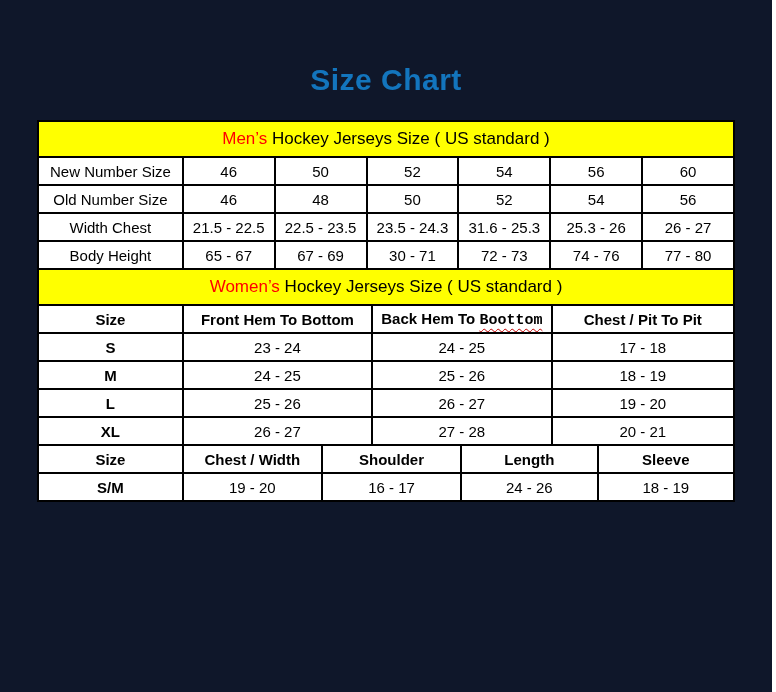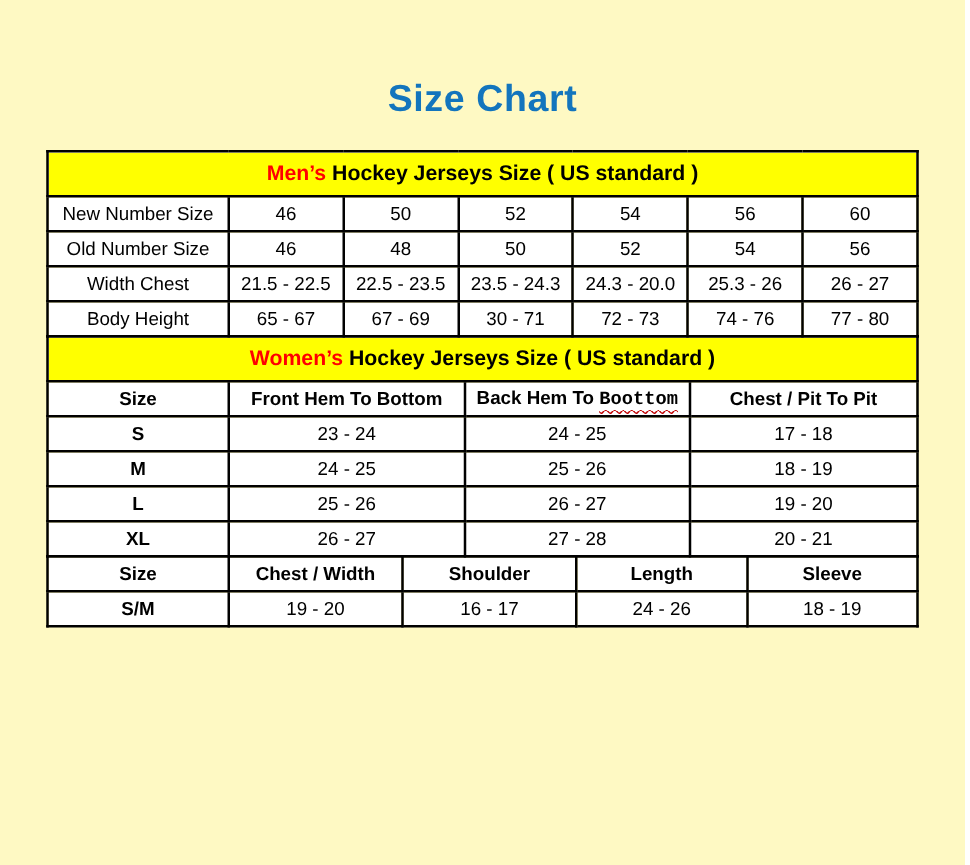--- a/index.html
+++ b/index.html
@@ -5,21 +5,21 @@
   html, body {
     margin: 0;
     padding: 0;
     background: #ffffff;
     font-family: "Liberation Sans", sans-serif;
   }
   .page {
     position: relative;
     width: 772px;
     height: 692px;
-    background: #fef9c3;
+    background: #0f172a;
     overflow: hidden;
   }
   .title {
     margin: 0;
     padding-top: 62px;
     text-align: center;
     font-size: 30px;
     line-height: 36px;
     font-weight: bold;
     letter-spacing: 0.5px;
@@ -43,21 +43,21 @@
     padding: 0;
     color: #000000;
     background: #ffffff;
     overflow: hidden;
     white-space: nowrap;
   }
   tr.band th {
     background: var(--band-yellow, #FFFF00);
     height: 34px;
     font-size: 17px;
-    font-weight: bold;
+    font-weight: normal;
     margin-left: 41px;
   }
   tr.band .hl { color: var(--accent-red, #FF0000); }
   tr.colhead th {
     height: 26px;
     font-size: 15px;
     font-weight: bold;
   }
   .size-table tbody td {
     height: 26px;
@@ -112,21 +112,21 @@
             <td>50</td>
             <td>52</td>
             <td>54</td>
             <td>56</td>
           </tr>
           <tr>
             <td>Width Chest</td>
             <td>21.5 - 22.5</td>
             <td>22.5 - 23.5</td>
             <td>23.5 - 24.3</td>
-            <td>24.3 - 20.0</td>
+            <td>31.6 - 25.3</td>
             <td>25.3 - 26</td>
             <td>26 - 27</td>
           </tr>
           <tr>
             <td>Body Height</td>
             <td>65 - 67</td>
             <td>67 - 69</td>
             <td>30 - 71</td>
             <td>72 - 73</td>
             <td>74 - 76</td>

